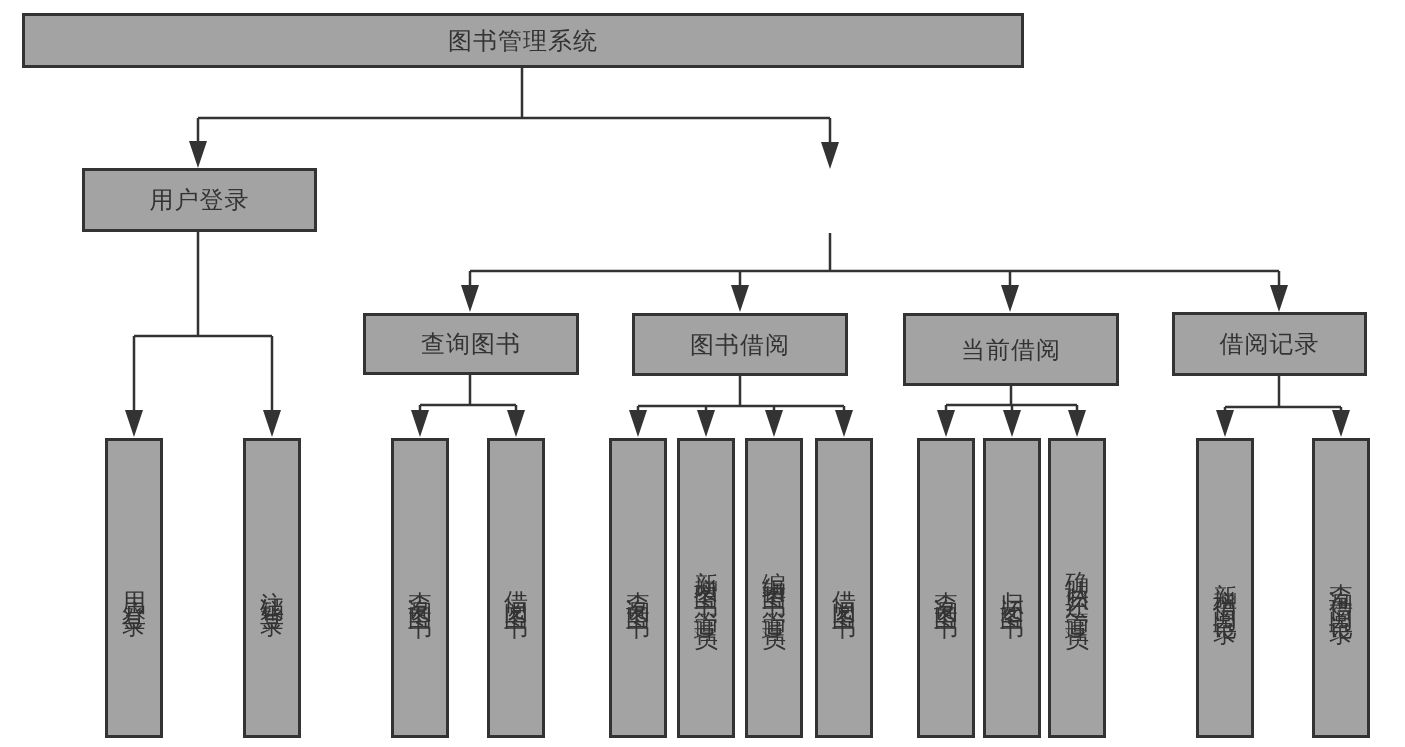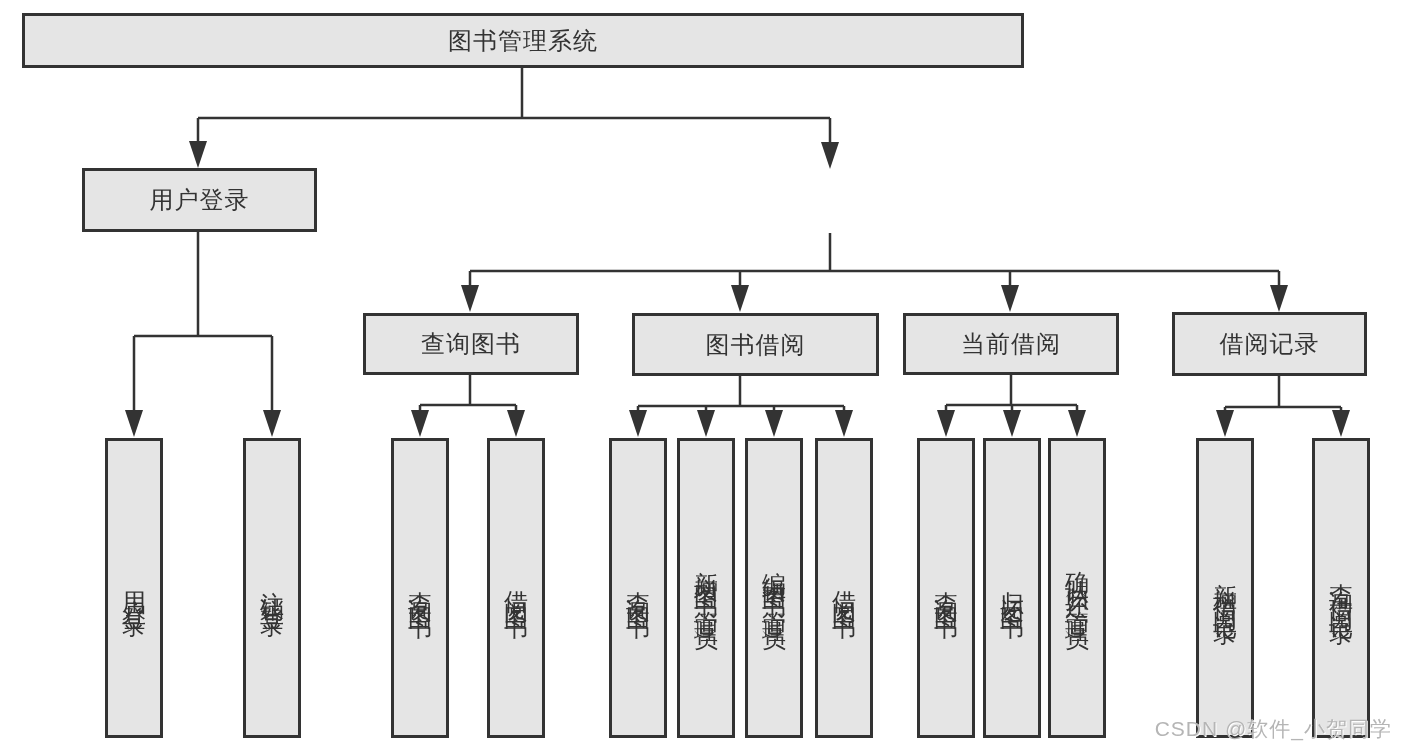--- a/index.html
+++ b/index.html
@@ -19,21 +19,21 @@
     position: absolute;
     left: 0;
     top: 0;
     width: 1405px;
     height: 747px;
   }
   .box {
     position: absolute;
     box-sizing: border-box;
     border: 3px solid #333333;
-    background: #e5e5e5;
+    background: #a3a3a3;
     display: flex;
     align-items: center;
     justify-content: center;
     color: #333333;
     font-size: 24px;
     letter-spacing: 1px;
     white-space: nowrap;
   }
   .vbox {
     letter-spacing: 0;
@@ -113,24 +113,24 @@
     <span>图书管理系统</span>
   </div>
 
   <div class="box" style="left:82px; top:168px; width:235px; height:64px;">
     <span>用户登录</span>
   </div>
 
   <div class="box" style="left:363px; top:313px; width:216px; height:62px;">
     <span>查询图书</span>
   </div>
-  <div class="box" style="left:632px; top:313px; width:247px; height:63px;">
+  <div class="box" style="left:632px; top:313px; width:216px; height:63px;">
     <span>图书借阅</span>
   </div>
-  <div class="box" style="left:903px; top:313px; width:216px; height:62px;">
+  <div class="box" style="left:903px; top:313px; width:216px; height:73px;">
     <span>当前借阅</span>
   </div>
   <div class="box" style="left:1172px; top:312px; width:195px; height:64px;">
     <span>借阅记录</span>
   </div>
 
   <div class="box vbox" style="left:105px; top:438px; width:58px; height:300px;">
     <span class="vtext">用户登录</span>
   </div>
   <div class="box vbox" style="left:243px; top:438px; width:58px; height:300px;">
@@ -167,15 +167,14 @@
     <span class="vtext">确认归还（管理员）</span>
   </div>
 
   <div class="box vbox" style="left:1196px; top:438px; width:58px; height:300px;">
     <span class="vtext">新增借阅记录</span>
   </div>
   <div class="box vbox" style="left:1312px; top:438px; width:58px; height:300px;">
     <span class="vtext">查询借阅记录</span>
   </div>
 
-  <div class="watermark">CSDN @软件_小贺同学</div>
 
 </div>
 
 </body></html>

